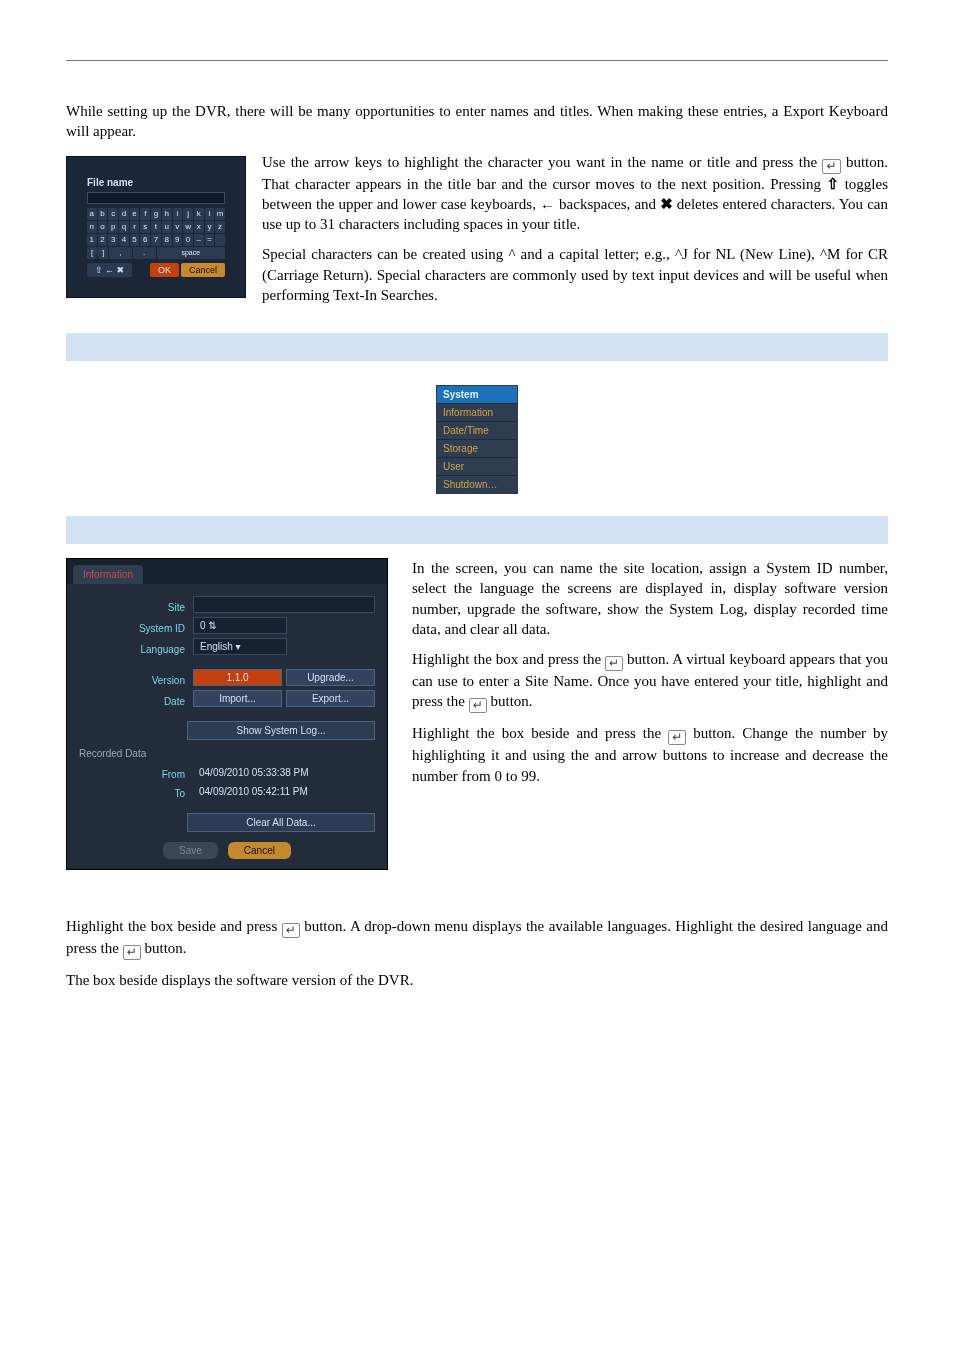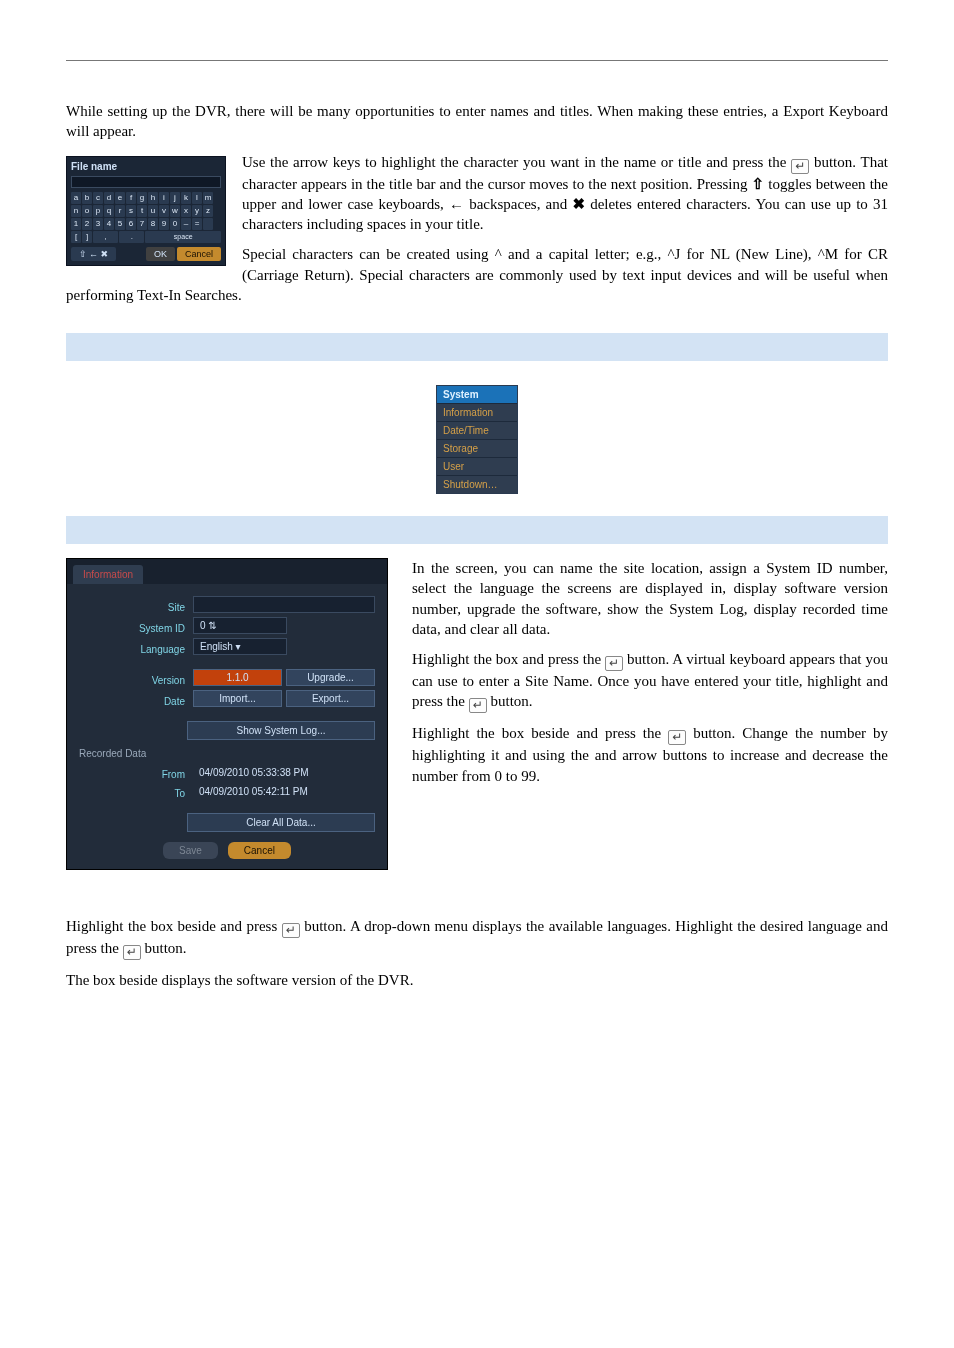--- a/index.html
+++ b/index.html
@@ -24,39 +24,39 @@
   .justify { text-align: justify; }
   .floatbox {
     float: left;
     margin: 4px 16px 8px 0;
     background: #1b2636;
     border: 1px solid #0b1220;
     font-family: Arial, Helvetica, sans-serif;
   }
   
   .kbd {
-    width: 160px;
+    width: 180px;
     color: #b8c6da;
     font-size: 9px;
-    padding: 4px;
+    padding: 20px;
     box-sizing: border-box;
   }
   .kbd .title { color:#cfe0f5; font-weight: bold; margin-bottom:4px; font-size:10px; }
   .kbd .field {
     height:10px; background:#0f1826; border:1px solid #3a4a60; margin-bottom:4px;
   }
   .kbd .row { display:flex; gap:1px; margin-bottom:1px; }
   .kbd .key {
     width:10px; height:12px; background:#2a3a50; color:#dbe6f4; font-size:8px;
     display:flex; align-items:center; justify-content:center; border-radius:1px;
   }
   .kbd .wide { flex:1; }
   .kbd .bar { margin-top:4px; display:flex; gap:2px; align-items:center; }
   .kbd .chip { height:14px; padding:0 8px; font-size:9px; display:flex;align-items:center;justify-content:center; border-radius:2px; }
-  .kbd .b-ok { background:#404040; color:#cfe0f5;text-align:center; }
+  .kbd .b-ok { background:#c2410c; color:#cfe0f5;text-align:center; }
   .kbd .b-cancel { background:#c48a2d; color:#1b1204; }
   .clear { clear: both; }
   
   .section-bar {
     height: 28px;
     background: #d3e3f4;
     margin: 18px 0 14px 0;
   }
   
   .menu-wrap { display:flex; justify-content:center; padding:10px 0 4px 0; }

